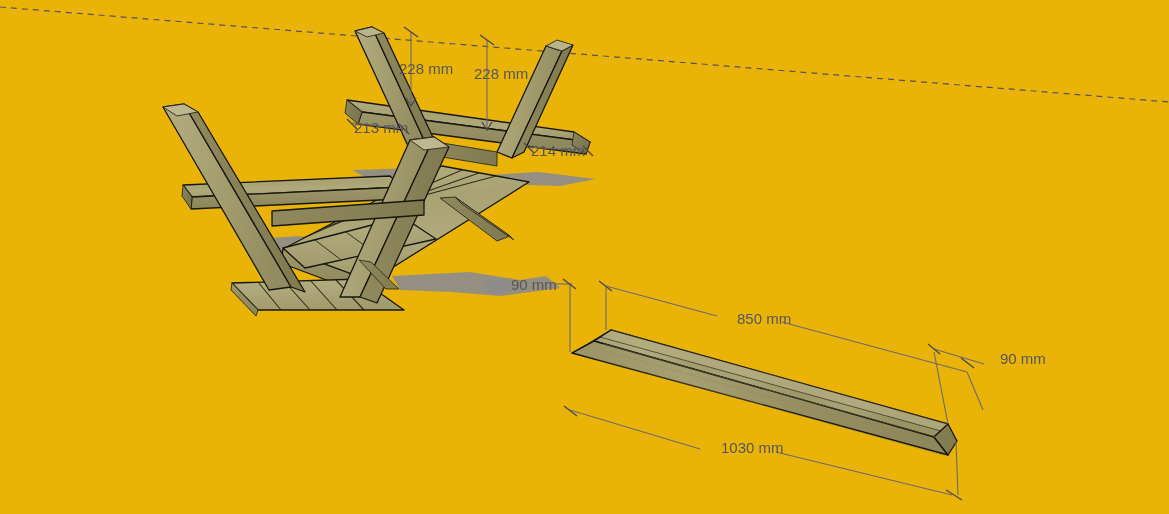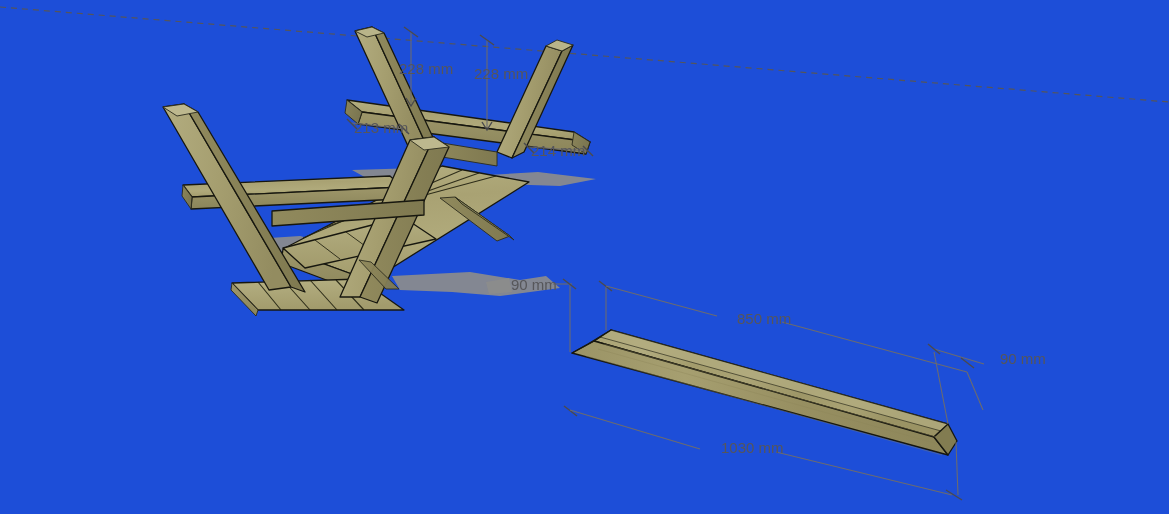--- a/index.html
+++ b/index.html
@@ -2,21 +2,21 @@
 <html><head>
 <meta charset="utf-8">
 <title>SketchUp Model View</title>
 <style>
   html,body{margin:0;padding:0;}
   body{
     width:1169px;height:514px;overflow:hidden;
     background:#cdcdc9;
     font-family:"Liberation Sans", sans-serif;
   }
-  #scene{position:relative;width:1169px;height:514px;background:#1d4ed8;}
+  #scene{position:relative;width:1169px;height:514px;background:#eab308;}
   #scene svg{position:absolute;left:0;top:0;}
   .dimtext{
     font-family:"Liberation Sans", sans-serif;
     font-size:15px;
     fill:#56565a;
     dominant-baseline:middle;
   }
   .dimline{stroke:#6b6b70;stroke-width:1.1;fill:none;}
   .dimtick{stroke:#4a4a4e;stroke-width:1.4;fill:none;}
   .horizon{stroke:#55555a;stroke-width:1.2;stroke-dasharray:6 5;fill:none;}

